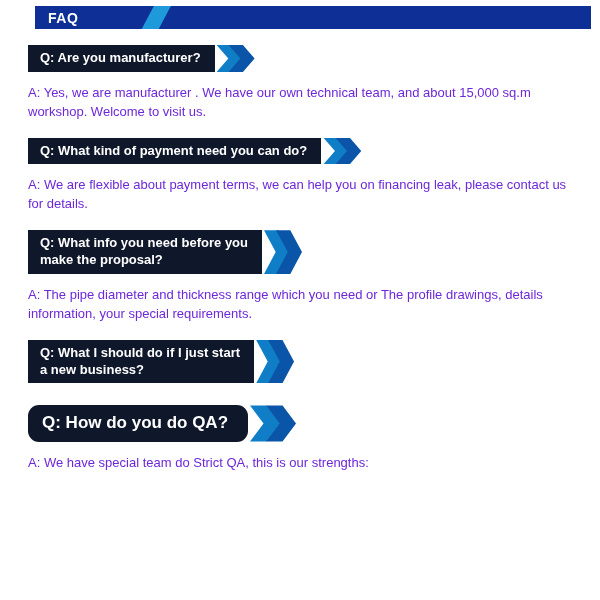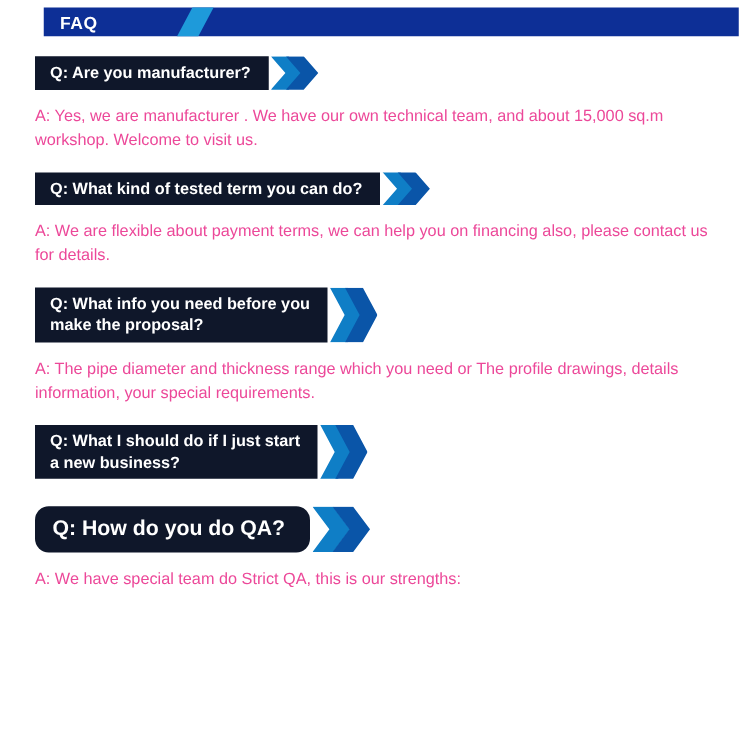--- a/index.html
+++ b/index.html
@@ -53,21 +53,21 @@
   }
   .chev1 { background:#0f7ec6; margin-left:2px; }
   .chev2 { background:#0a55a8; margin-left:-14px; }
 
   .faq-item.big .q-banner { font-size:17px; padding:7px 20px 7px 14px;border-radius:11px; }
   .faq-item.big .chev { width:30px; }
 
   .answer {
     margin:12px 2px 0 0;
     font-size:13px; line-height:1.45;
-    color:#ec4899;
+    color:#6d28d9;
     white-space:pre-line;
   }
 </style>
 </head>
 <body>
 
 <div class="page">
 
   <div class="faq-header">
     <span class="header-accent"></span>
@@ -80,25 +80,25 @@
       <div class="q-row">
         <div class="q-banner">Q: Are you manufacturer?</div>
         <span class="chev chev1"></span>
         <span class="chev chev2"></span>
       </div>
       <p class="answer">A: Yes, we are manufacturer . We have our own technical team, and about 15,000 sq.m workshop. Welcome to visit us.</p>
     </section>
 
     <section class="faq-item">
       <div class="q-row">
-        <div class="q-banner">Q: What kind of tested term you can do?</div>
+        <div class="q-banner">Q: What kind of payment need you can do?</div>
         <span class="chev chev1"></span>
         <span class="chev chev2"></span>
       </div>
-      <p class="answer">A: We are flexible about payment terms, we can help you on financing also, please contact us for details.</p>
+      <p class="answer">A: We are flexible about payment terms, we can help you on financing leak, please contact us for details.</p>
     </section>
 
     <section class="faq-item">
       <div class="q-row">
         <div class="q-banner">Q: What info you need before you
 make the proposal?</div>
         <span class="chev chev1"></span>
         <span class="chev chev2"></span>
       </div>
       <p class="answer">A: The pipe diameter and thickness range which you need or The profile drawings, details information, your special requirements.</p>

